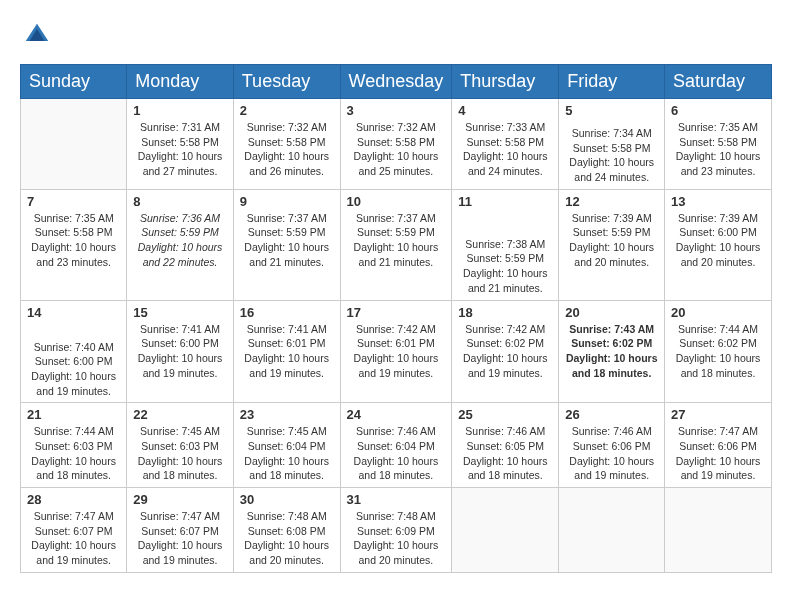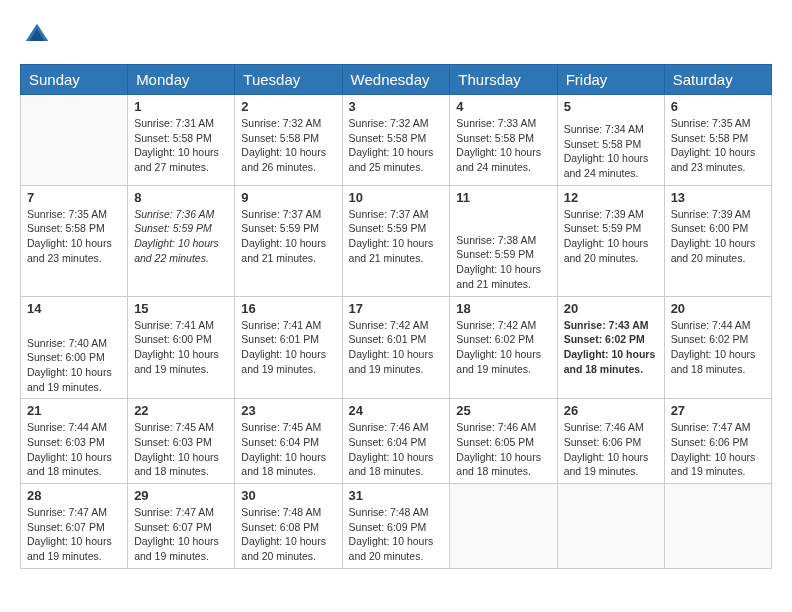--- a/index.html
+++ b/index.html
@@ -49,21 +49,21 @@
     .calendar {
       width: 100%;
       border-collapse: collapse;
       border: 1px solid #ccc;
     }
     .calendar th {
       background-color: #2e75b6;
       color: white;
       text-align: left;
       padding: 6px 8px;
-      font-size: 15px;
+      font-size: 18px;
       font-weight: normal;
       border: 1px solid #2563a0;
     }
     .calendar td {
       border: 1px solid #ccc;
       vertical-align: top;
       padding: 4px 6px;
       width: 108px;
       min-height: 80px;
       font-size: 11px;
@@ -76,20 +76,21 @@
     .day-number {
       font-size: 13px;
       font-weight: bold;
       margin-bottom: 2px;
       display: block;
     }
     .day-info {
       font-size: 10.5px;
       line-height: 1.4;
       color: #333;
+      text-align: center;
     }
     tr:last-child td {
       min-height: 70px;
     }
   </style>
 </head>
 <body>
 
 <div class="header">
   <div class="logo">

